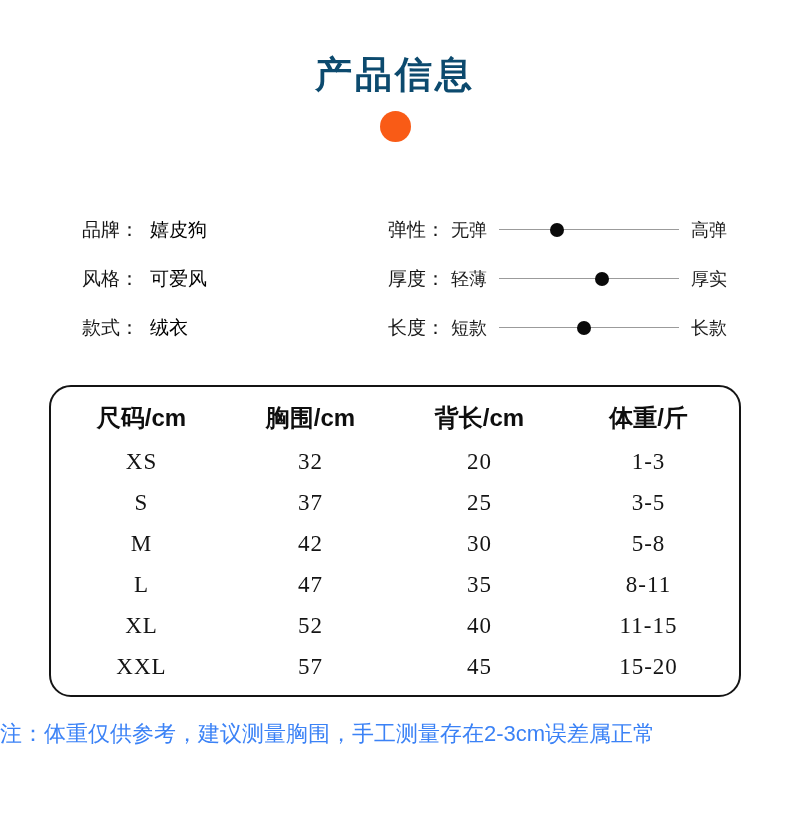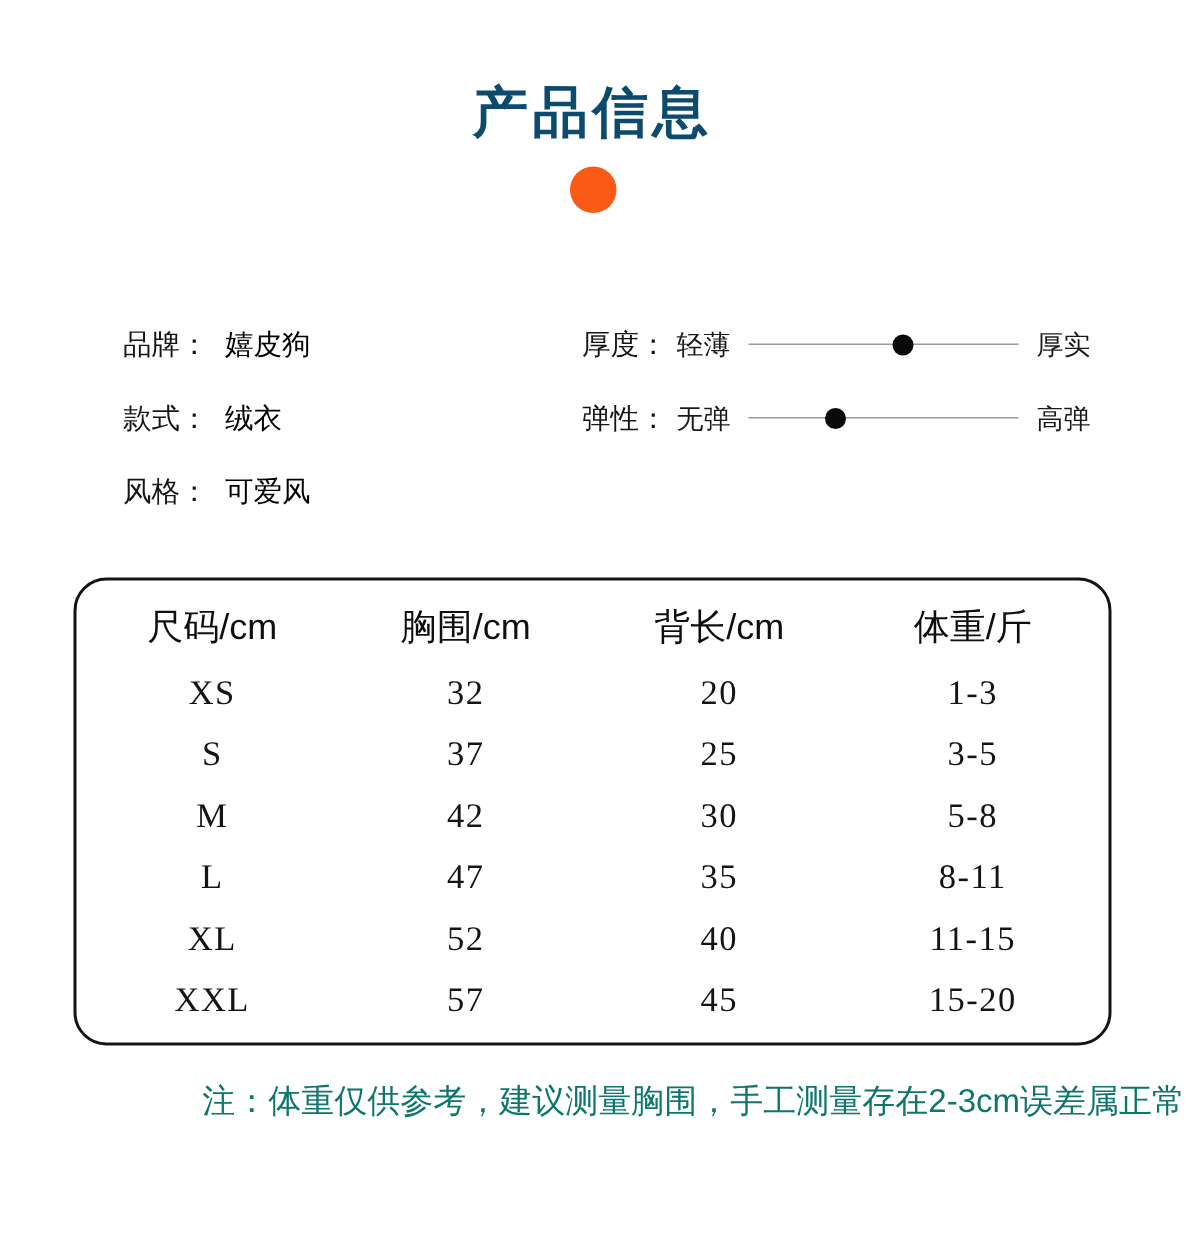--- a/index.html
+++ b/index.html
@@ -75,80 +75,88 @@
     padding: 8px 6px;
   }
   .size-table {
     width: 100%;
     border-collapse: collapse;
   }
   .size-table th {
     width: 25%;
     height: 46px;
     font-size: 24px;
-    font-weight: normal;
+    font-weight: bold;
     text-align: center;
     vertical-align: middle;
     color: #0e0e0e;
   }
   .size-table td {
     width: 25%;
     height: 41px;
     font-size: 23px;
     font-weight: normal;
     text-align: center;
     vertical-align: middle;
     color: #141414;
     letter-spacing: 1px;
     font-family: Liberation Serif, serif;
   }
   .note {
     margin-top: 22px;
-    text-align: right;
+    text-align: left;
     font-size: 22px;
-    color: #0f766e;
+    color: #3b82f6;
   }
 </style>
 </head>
 <body>
 
 <div class="title">产品信息</div>
 <div class="accent-dot" style="background: rgb(249, 91, 22);"></div>
 
 <div class="info">
   <div class="attr-col" id="attr-col">
       <div class="attr-row">
         <span class="attr-label">品牌：</span>
         <span class="attr-value">嬉皮狗</span>
       </div>
       <div class="attr-row">
+        <span class="attr-label">风格：</span>
+        <span class="attr-value">可爱风</span>
+      </div>
+      <div class="attr-row">
         <span class="attr-label">款式：</span>
         <span class="attr-value">绒衣</span>
       </div>
-      <div class="attr-row">
-        <span class="attr-label">风格：</span>
-        <span class="attr-value">可爱风</span>
-      </div>
     </div>
   <div class="slider-col" id="slider-col">
+      <div class="slider-row">
+        <span class="s-label">弹性：</span>
+        <span class="s-min">无弹</span>
+        <span class="track">
+          <span class="knob" style="left:calc(32% - 7px)"></span>
+        </span>
+        <span class="s-max">高弹</span>
+      </div>
       <div class="slider-row">
         <span class="s-label">厚度：</span>
         <span class="s-min">轻薄</span>
         <span class="track">
           <span class="knob" style="left:calc(57% - 7px)"></span>
         </span>
         <span class="s-max">厚实</span>
       </div>
       <div class="slider-row">
-        <span class="s-label">弹性：</span>
-        <span class="s-min">无弹</span>
+        <span class="s-label">长度：</span>
+        <span class="s-min">短款</span>
         <span class="track">
-          <span class="knob" style="left:calc(32% - 7px)"></span>
+          <span class="knob" style="left:calc(47% - 7px)"></span>
         </span>
-        <span class="s-max">高弹</span>
+        <span class="s-max">长款</span>
       </div>
     </div>
 </div>
 
 <div class="table-box">
   <table class="size-table">
     <thead>
         <tr id="size-head-row">
           <th>尺码/cm</th>
           <th>胸围/cm</th>

